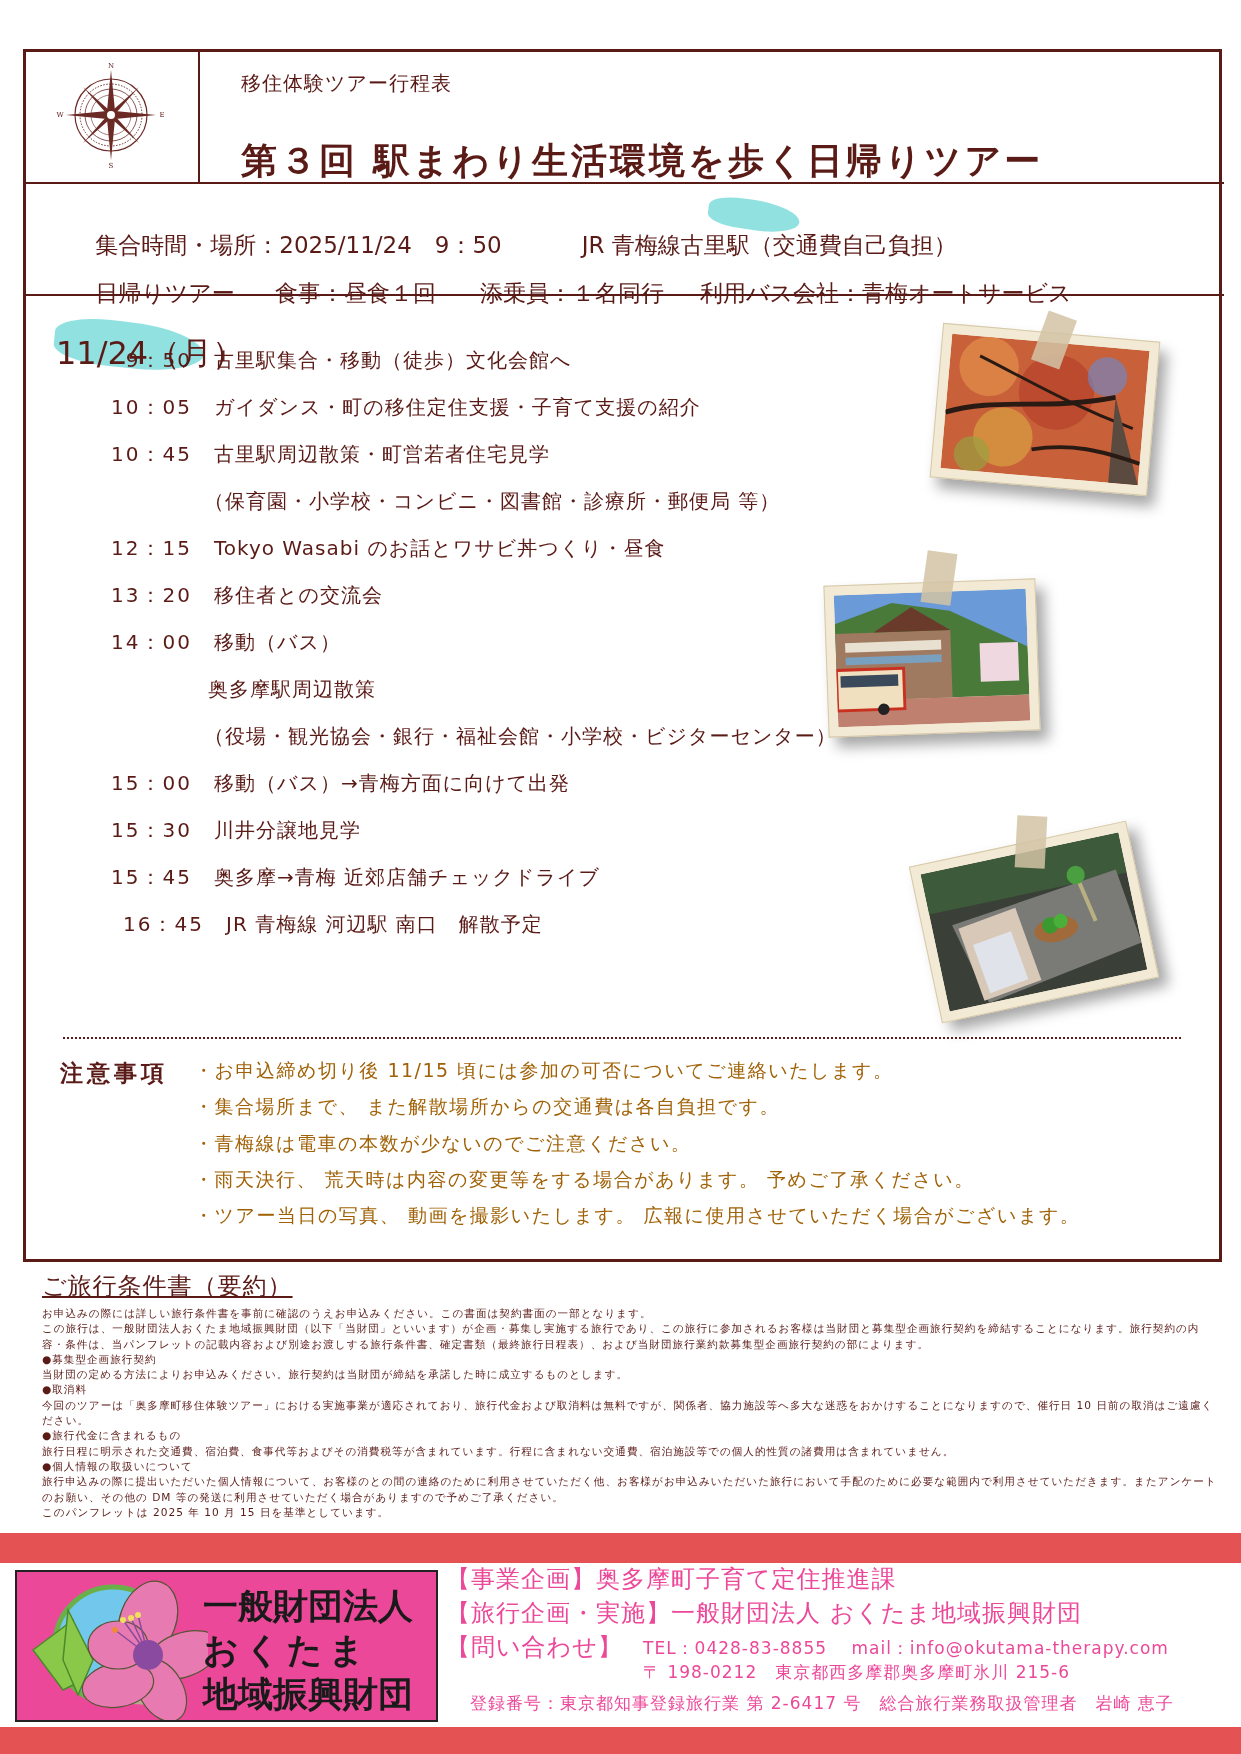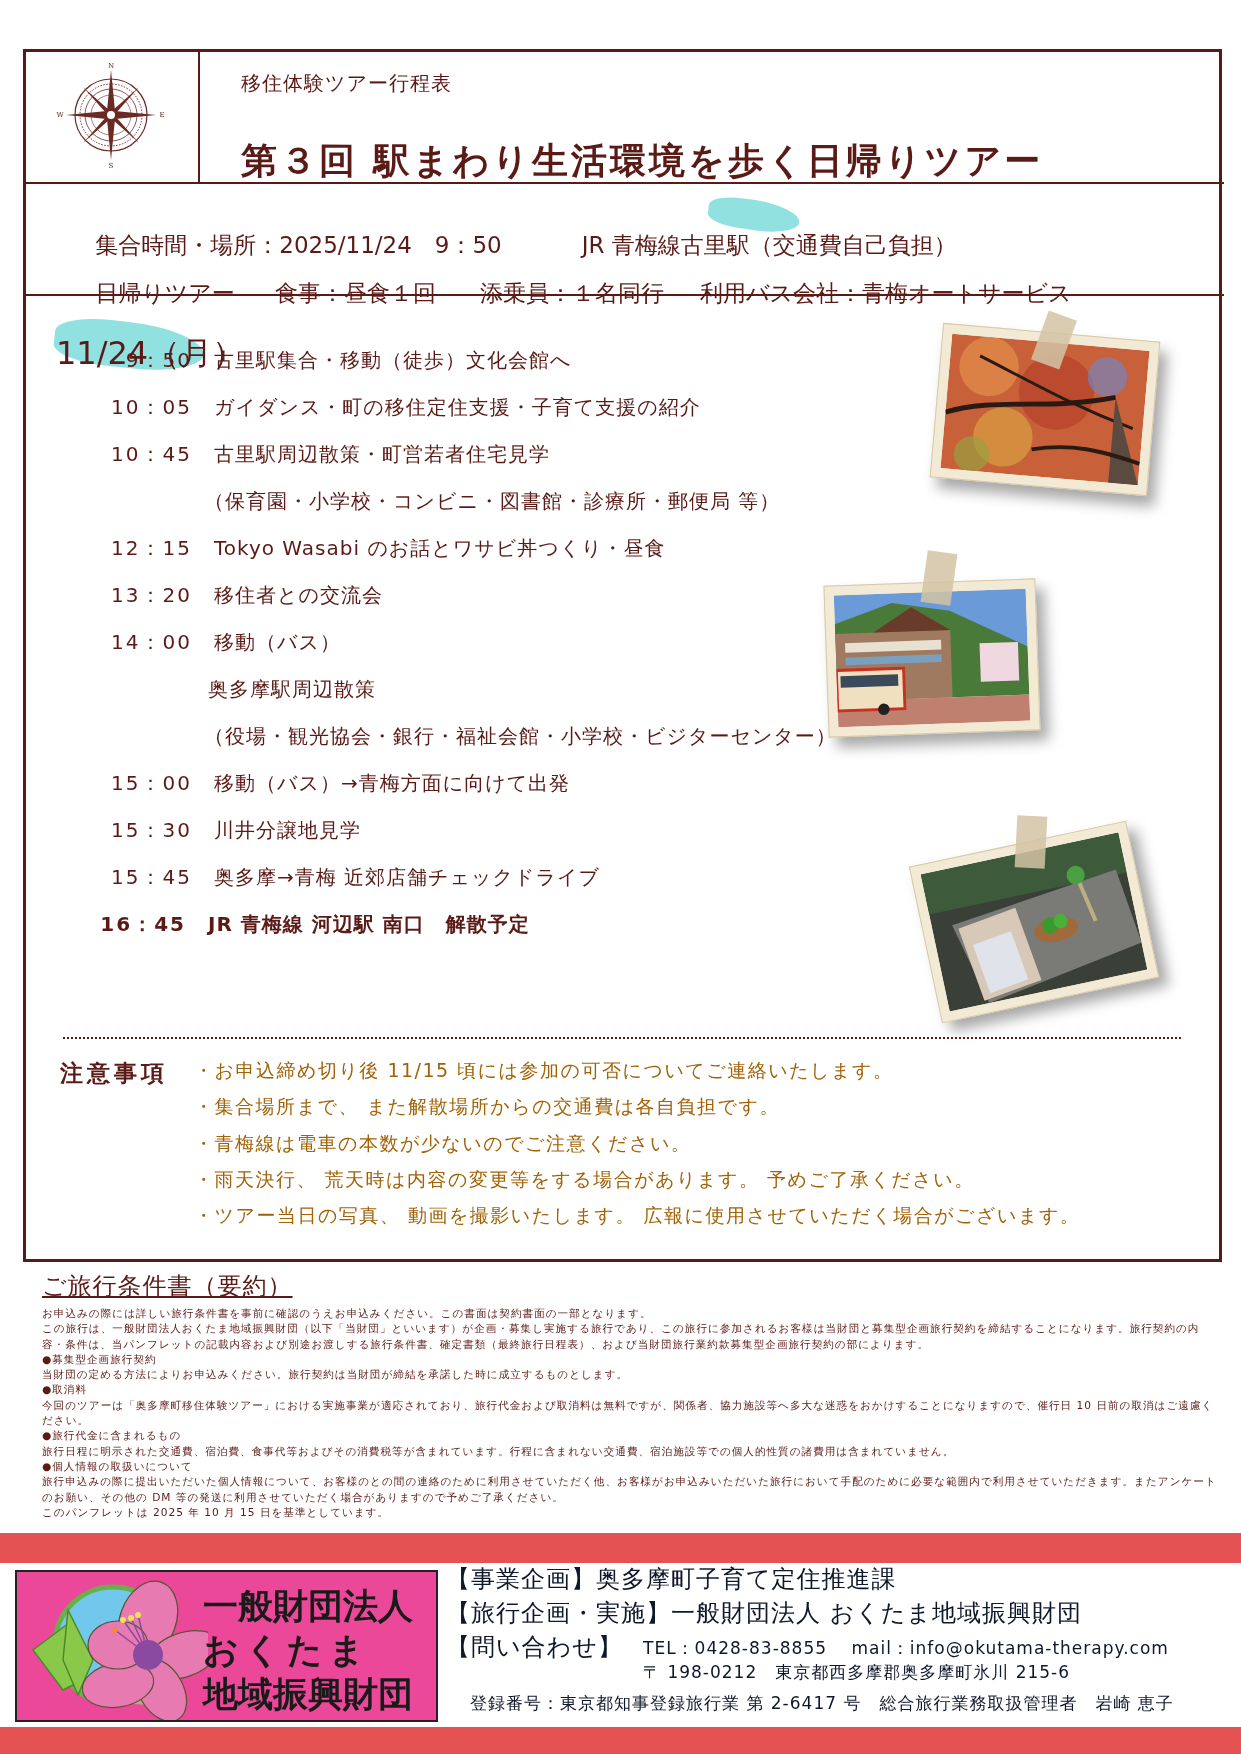--- a/index.html
+++ b/index.html
@@ -31,21 +31,21 @@
   .notes-label { position: absolute; left: 60px; top: 1058px; font-size: 23px; letter-spacing: 4px; font-weight: bold; color: #5a1a16; }
   .note { position: absolute; left: 194px; font-size: 19px; letter-spacing: 1.5px; white-space: pre; color: #a16207; }
 
   .cond-title { position: absolute; left: 42px; top: 1270px; font-size: 24px; color: #5a1a16; letter-spacing: 1px; text-decoration: underline; }
   .cond { position: absolute; left: 42px; top: 1306px; width: 1175px; font-size: 10.6px; line-height: 15.3px; letter-spacing: 1px; color: #5a1a16; }
   .cond p { white-space: pre-wrap; }
 
   .band { position: absolute; left: 0; width: 1241px; background: #e45253; }
   .logo-box { position: absolute; left: 15px; top: 1570px; width: 423px; height: 152px; border: 2px solid #222; background: #ec4899; }
   .logo-text { position: absolute; left: 186px; top: 12px; font-size: 35px; font-weight: bold; line-height: 44px; color: #1a1a1a; letter-spacing: 0px; }
-  .footer-line { position: absolute; white-space: pre; color: #0f172a; }
+  .footer-line { position: absolute; white-space: pre; color: #ec4899; }
 </style>
 </head>
 <body>
 
 <div class="frame">
   <div class="hdr-vert"></div>
   <div class="hdr-divider" style="top:130px;"></div>
   <div class="hdr-divider" style="top:242px;"></div>
 
   <svg class="compass" viewBox="0 0 110 110">
@@ -89,21 +89,21 @@
   <div class="sched" style="left:66px; top:389px;"><span class="t">10：45</span><span>古里駅周辺散策・町営若者住宅見学</span></div>
   <div class="sched" style="left:66px; top:436px;"><span class="t" style="margin-right:12px"></span><span>（保育園・小学校・コンビニ・図書館・診療所・郵便局 等）</span></div>
   <div class="sched" style="left:66px; top:483px;"><span class="t">12：15</span><span>Tokyo Wasabi のお話とワサビ丼つくり・昼食</span></div>
   <div class="sched" style="left:66px; top:530px;"><span class="t">13：20</span><span>移住者との交流会</span></div>
   <div class="sched" style="left:66px; top:577px;"><span class="t">14：00</span><span>移動（バス）</span></div>
   <div class="sched" style="left:66px; top:624px;"><span class="t" style="margin-right:16px"></span><span>奥多摩駅周辺散策</span></div>
   <div class="sched" style="left:66px; top:671px;"><span class="t" style="margin-right:12px"></span><span>（役場・観光協会・銀行・福祉会館・小学校・ビジターセンター）</span></div>
   <div class="sched" style="left:66px; top:718px;"><span class="t">15：00</span><span>移動（バス）→青梅方面に向けて出発</span></div>
   <div class="sched" style="left:66px; top:765px;"><span class="t">15：30</span><span>川井分譲地見学</span></div>
   <div class="sched" style="left:66px; top:812px;"><span class="t">15：45</span><span>奥多摩→青梅 近郊店舗チェックドライブ</span></div>
-  <div class="sched" style="left:60px; top:859px;font-weight:bold;"><span class="t">16：45</span><span>JR 青梅線 河辺駅 南口　解散予定</span></div>
+  <div class="sched" style="left:78px; top:859px;"><span class="t">16：45</span><span>JR 青梅線 河辺駅 南口　解散予定</span></div>
 
   <div class="photo" style="left:910px; top:280px; width:218px; height:155px; transform:rotate(5deg);">
     <svg class="pic" viewBox="0 0 200 137" preserveAspectRatio="none">
       <rect width="200" height="137" fill="#c8603a"></rect>
       <circle cx="40" cy="30" r="30" fill="#e08a4a" opacity="0.8"></circle>
       <circle cx="110" cy="50" r="38" fill="#b8452c" opacity="0.8"></circle>
       <circle cx="60" cy="100" r="30" fill="#d8a040" opacity="0.7"></circle>
       <circle cx="160" cy="30" r="20" fill="#6a8ad0" opacity="0.6"></circle>
       <circle cx="30" cy="120" r="18" fill="#9aa040" opacity="0.7"></circle>
       <path d="M0,80 C50,60 100,70 170,50" stroke="#2a1a14" stroke-width="5" fill="none"></path>

